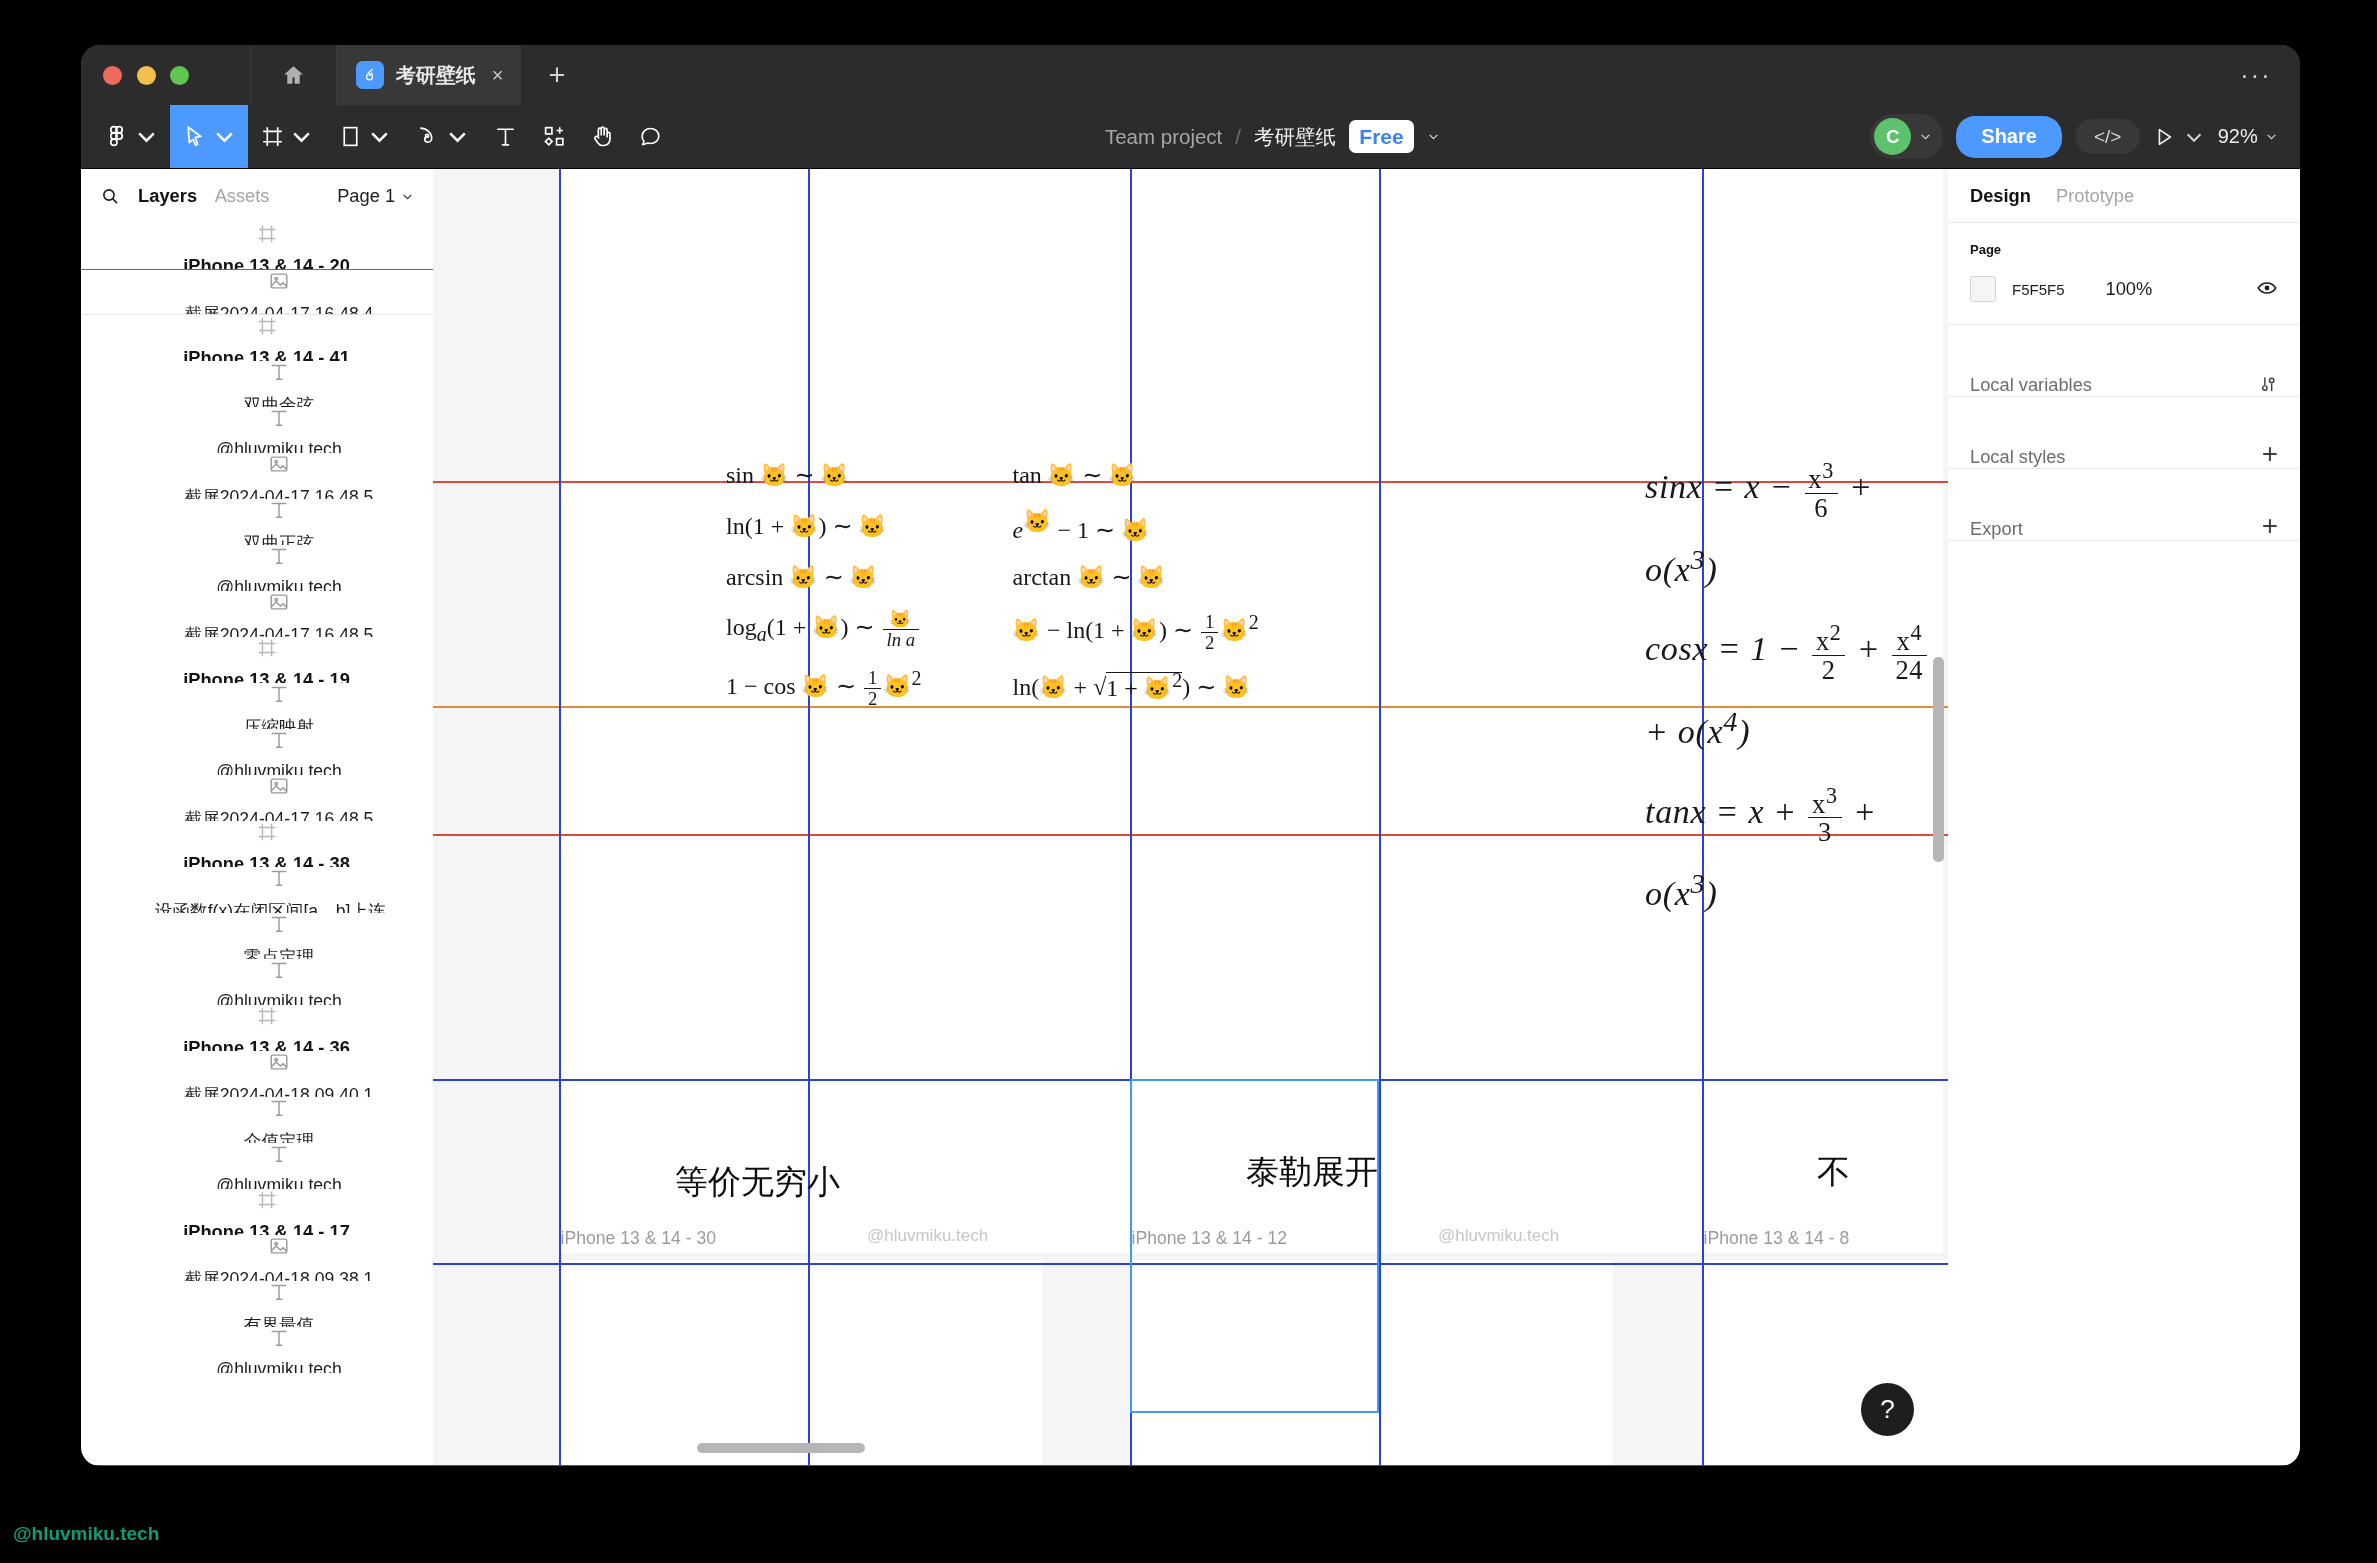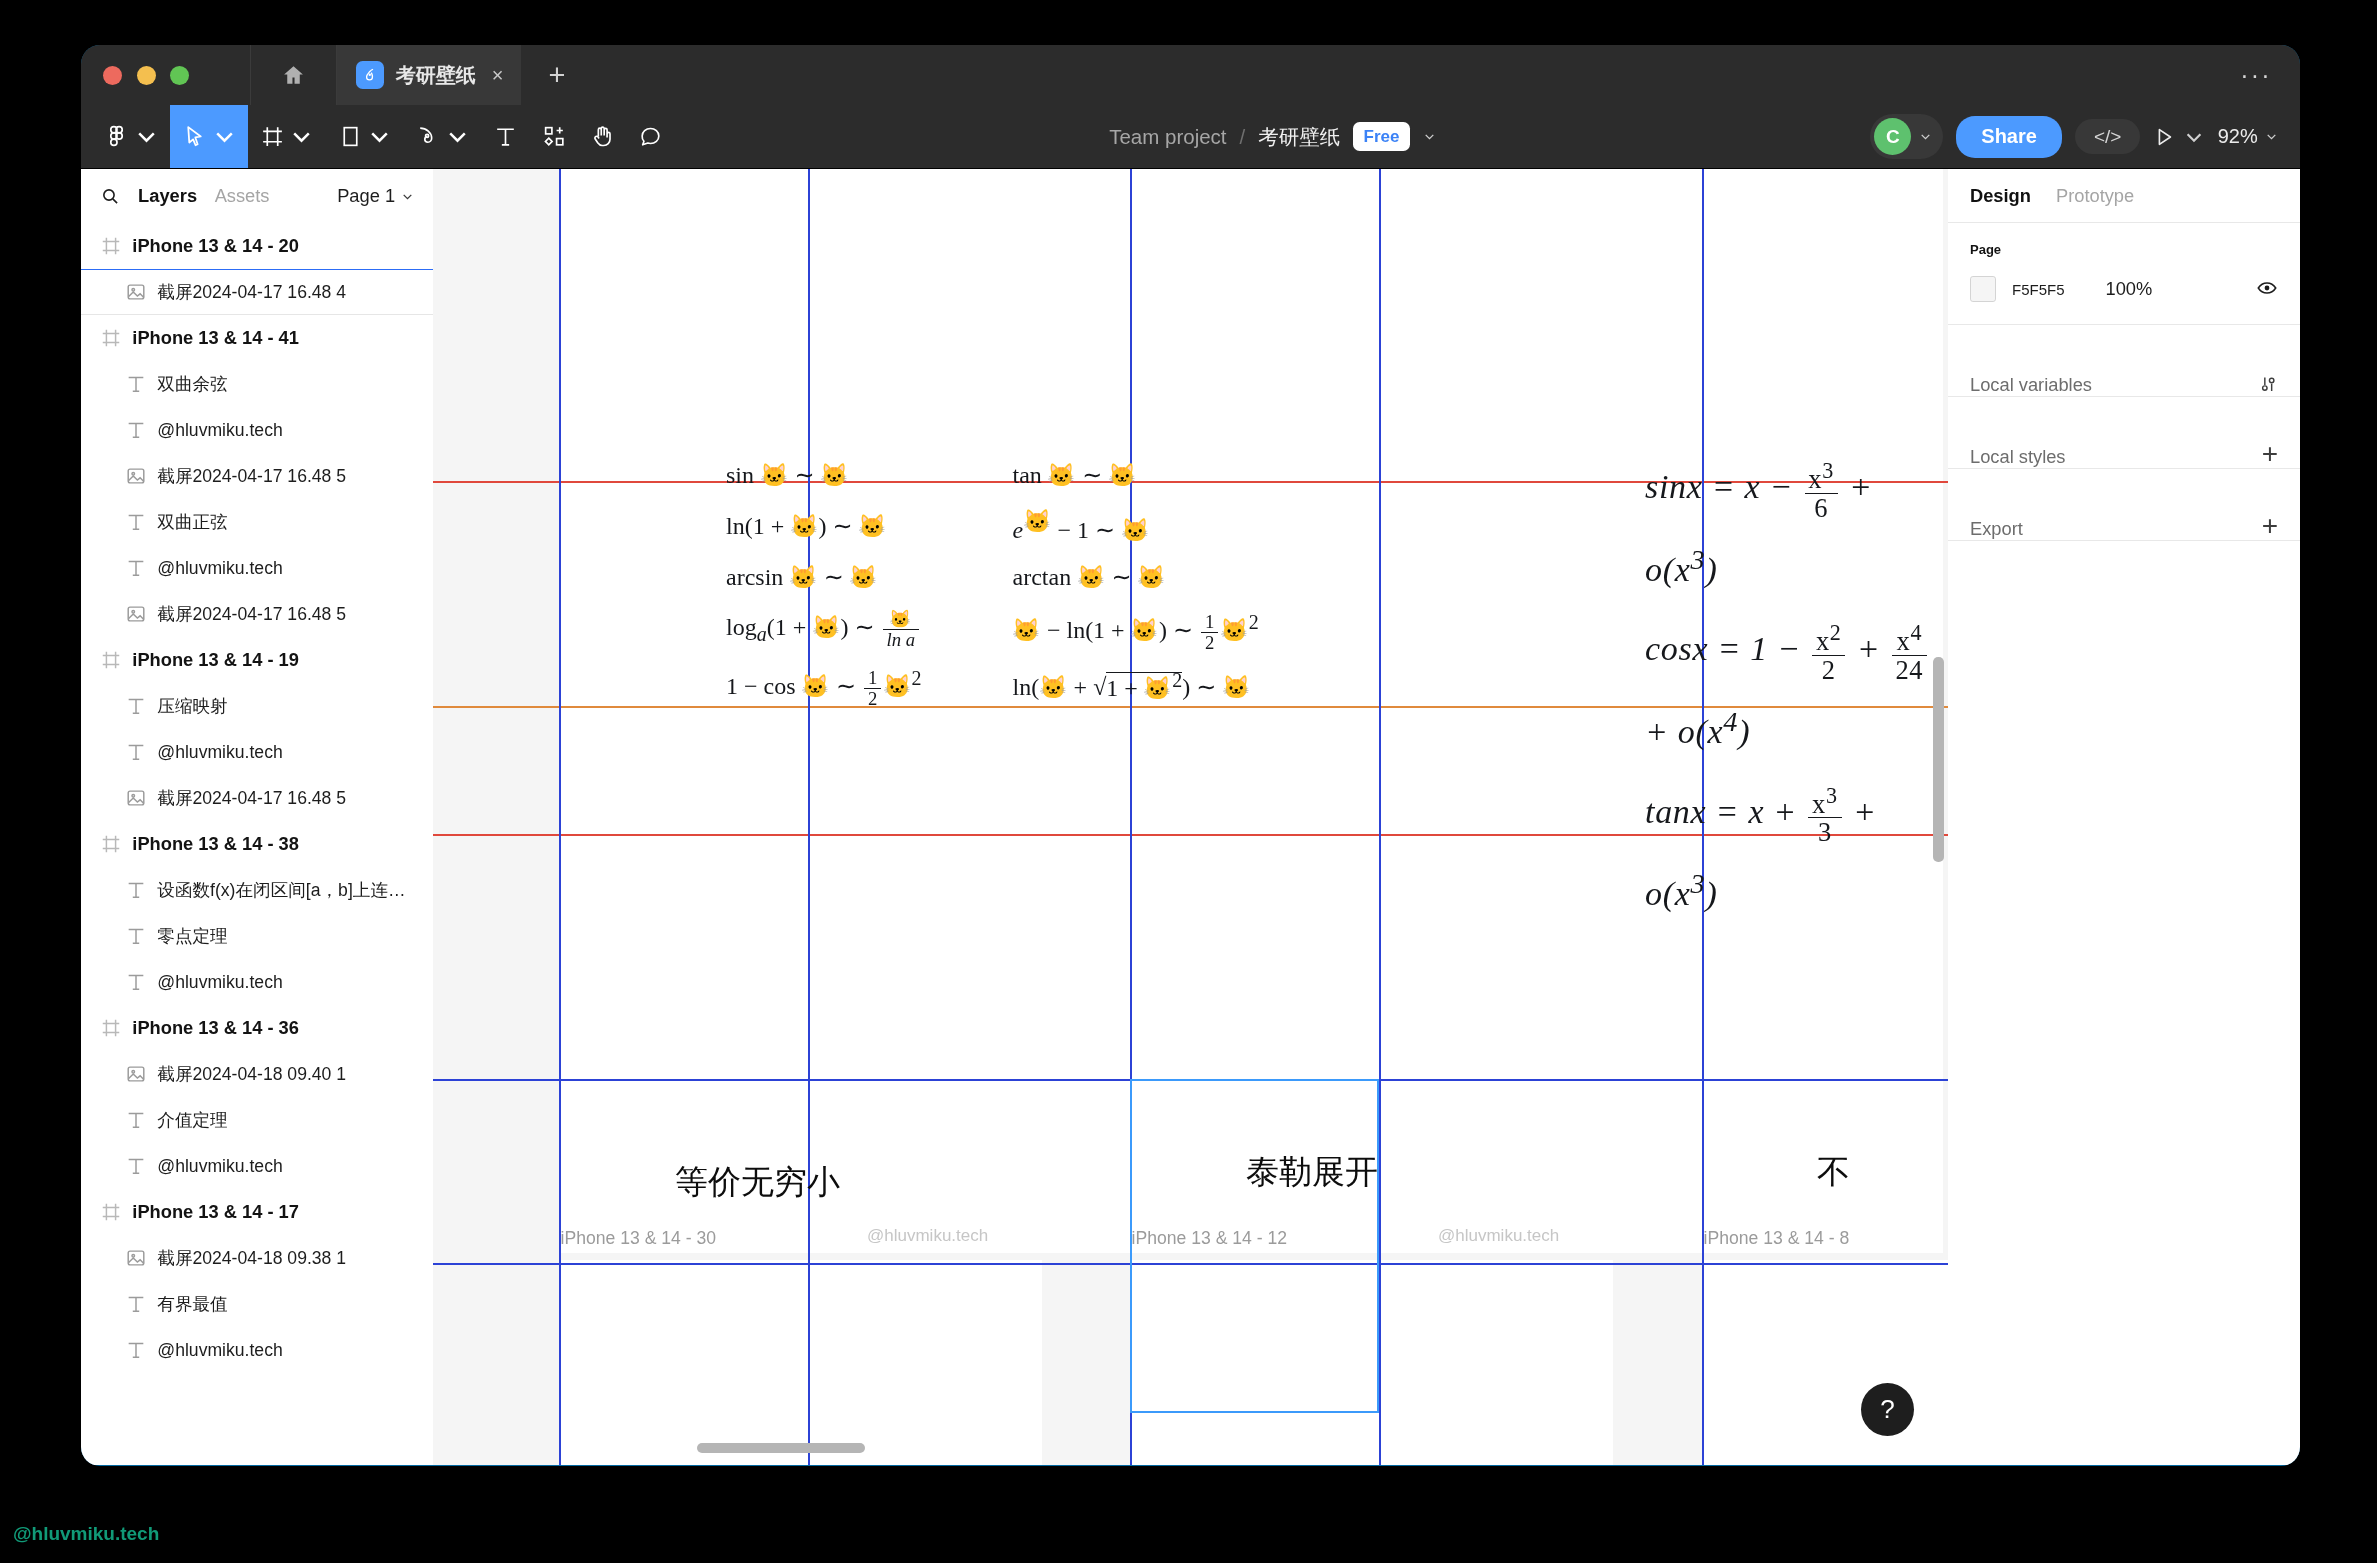--- a/index.html
+++ b/index.html
@@ -105,21 +105,21 @@
   #toolbar-center {
     flex: 1 1 auto;
     display: flex; align-items: center; justify-content: center;
     gap: 13px;
   }
   .crumb { color: #a6a6a6; font-size: 20.5px; }
   .crumb.current { color: #f0f0f0; }
   .crumb-sep { color: #6f6f6f; font-size: 20.5px; }
   #free-badge {
     background: #ffffff; color: #3b82f6;
-    font-size: 17px; font-weight: 700;
+    font-size: 21px; font-weight: 700;
     padding: 4.4px 10.3px; border-radius: 6.6px;
   }
   #toolbar-right {
     display: flex; align-items: center; gap: 13px;
     padding-right: 22px;
   }
   #avatar-group {
     display: flex; align-items: center; gap: 7.3px;
     background: #383838; border-radius: 29px;
     padding: 4.4px 11.7px 4.4px 4.4px;
@@ -179,20 +179,21 @@
   }
   #page-select svg { width: 13px; height: 13px; }
 
   #layers-list { flex: 1 1 auto; overflow: hidden; }
   .layer-row {
     display: flex; align-items: center;
     gap: 10.3px;
     height: 46px;
     padding-left: 19px;
     white-space: nowrap;
+    flex-direction: column;
   }
   .layer-row.frame { font-weight: 700; color: #131313; font-size: 18.3px; }
   .layer-row.child { padding-left: 44px; color: #1d1d1d; font-size: 17.6px; }
   .layer-row.selected {
     background: #fff;
     border-top: 0.7px solid #2c6cf6;
     border-bottom: 0.7px solid #e6e6e6;
   }
   .layer-icon { width: 22px; height: 22px; flex: 0 0 auto; }
   .layer-icon svg { width: 22px; height: 22px; display: block; }

